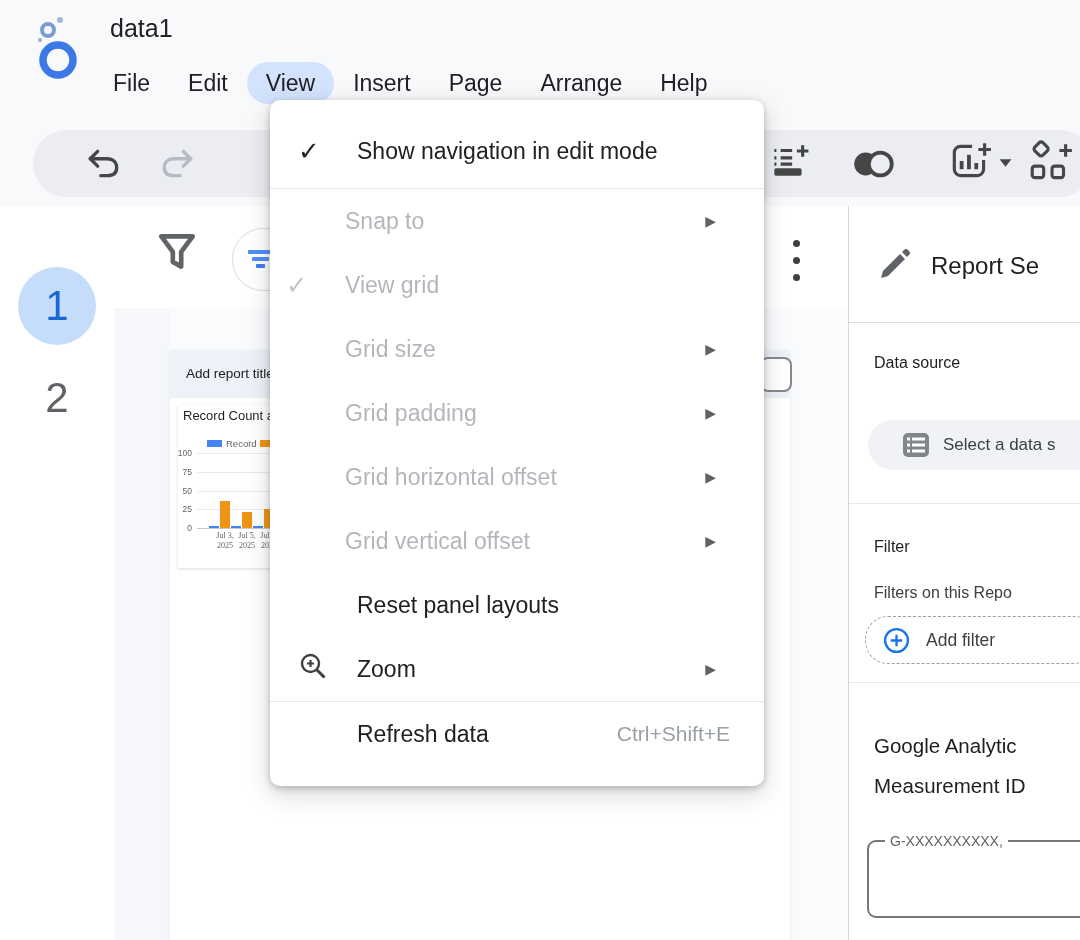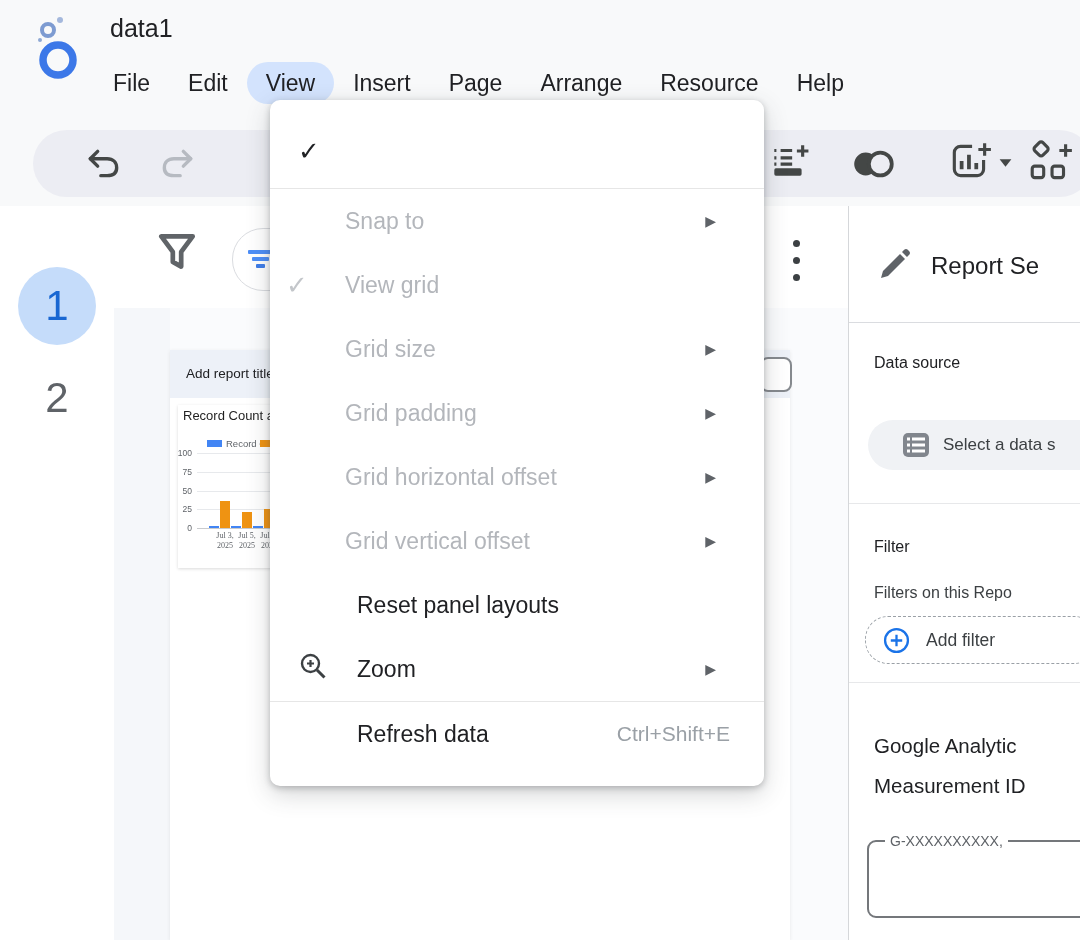--- a/index.html
+++ b/index.html
@@ -88,21 +88,20 @@
     </div>
     <div class="doc-title">data1</div>
 
     <div class="menubar">
       <div class="mb-item">File</div>
       <div class="mb-item">Edit</div>
       <div class="mb-item active">View</div>
       <div class="mb-item">Insert</div>
       <div class="mb-item">Page</div>
       <div class="mb-item">Arrange</div>
-      <div class="mb-item">Resource</div>
       <div class="mb-item">Help</div>
     </div>
 
     <div class="toolbar-pill">
       <div class="tb-icon" style="left:52px;top:14px;">
         <svg width="38" height="38" viewBox="0 0 36 36" fill="none" stroke="currentColor" stroke-width="3.2" stroke-linecap="round" stroke-linejoin="round">
           <path d="M12 7 L5 14 L12 21"></path>
             <path d="M5 14 H21 C26.5 14 30 17.5 30 22.5 C30 27.5 26.5 30 21 30 H15"></path>
         </svg>
       </div>
@@ -235,20 +234,21 @@
           </div>
         </div>
     </div>
   </div>
 
   <div class="vmenu">
     <div class="vm-row tall">
       <span class="vm-slot">
           <span class="vm-check">✓</span>
         </span>
+      <span class="vm-label">Show navigation in edit mode</span>
     </div>
     <div class="vm-divider"></div>
     <div class="vm-row disabled">
       <span class="vm-slot"></span>
       <span class="vm-label">Snap to</span>
       <span class="vm-arrow">▶</span>
     </div>
     <div class="vm-row disabled">
       <span class="vm-slot">
           <span class="vm-check dim">✓</span>

